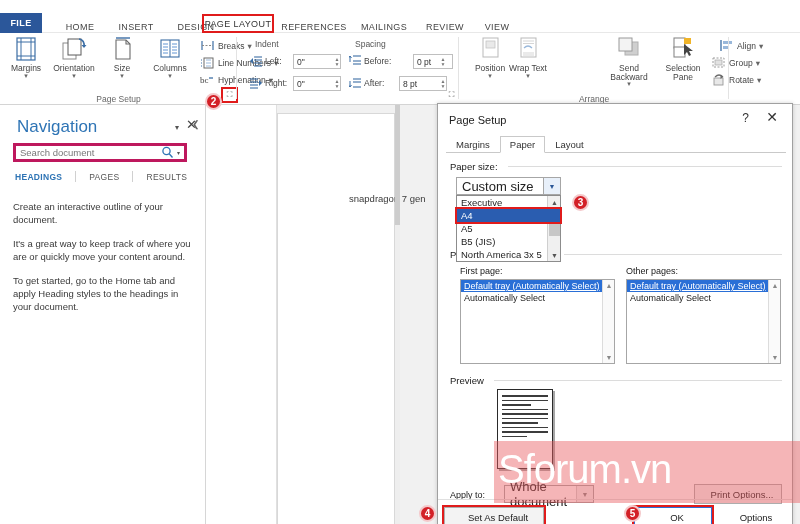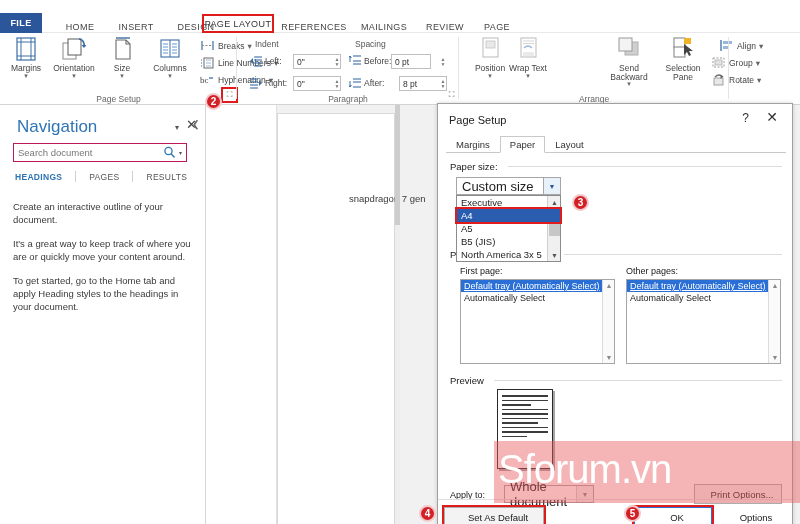--- a/index.html
+++ b/index.html
@@ -87,21 +87,21 @@
     background: #fff; border-right: 1px solid #d6d6d6;
   }
   .nav-title {
     position: absolute; left: 10px; top: 12px;
     font-size: 17px; color: #2e74b5; font-weight: normal;
   }
   .nav-caret { position: absolute; right: 26px; top: 18px; font-size: 8px; color: #555; }
   .nav-close { position: absolute; right: 8px; top: 14px; font-size: 13px; color: #444; line-height: 12px; }
   .nav-search {
     position: absolute; left: 6px; top: 38px; width: 174px; height: 19px;
-    border: 1px solid #be185d; background: #fff; display: flex; align-items: center;
+    border: 3px solid #be185d; background: #fff; display: flex; align-items: center;
   }
   .nav-search input {
     border: 0; outline: 0; background: transparent; width: 138px; height: 17px;
     padding-left: 4px; font-family: "Liberation Sans", sans-serif;
     font-size: 9.5px; color: #555;
   }
   .nav-search input::placeholder { color: #777; }
   .nav-tabs { position: absolute; left: 8px; top: 66px; display: flex; align-items: center; }
   .nav-tab { font-size: 8.5px; letter-spacing: .3px; color: #555; }
   .nav-tab.active { color: #2e74b5; font-weight: bold; }
@@ -249,21 +249,21 @@
 
   <div class="tabbar">
     <div class="tab-file">FILE</div>
     <div class="tab" style="left:56px;width:48px">HOME</div>
     <div class="tab" style="left:112px;width:48px">INSERT</div>
     <div class="tab" style="left:170px;width:52px">DESIGN</div>
     <div class="tab sel" style="left:202px;width:72px;top:1px;height:19px">PAGE LAYOUT</div>
     <div class="tab" style="left:279px;width:70px">REFERENCES</div>
     <div class="tab" style="left:353px;width:62px">MAILINGS</div>
     <div class="tab" style="left:419px;width:52px">REVIEW</div>
-    <div class="tab" style="left:475px;width:44px">PAGE</div>
+    <div class="tab" style="left:475px;width:44px">VIEW</div>
   </div>
 
   <div class="ribbon">
 
     <div class="grp" style="left:0;width:237px">
 
       <div class="bigbtn" style="left:3px">
         <span>
           <svg class="icon-svg" width="26" height="26" viewBox="0 0 26 26">
             <rect x="4" y="2" width="18" height="22" fill="#fff" stroke="#3c6ea5" stroke-width="1.2"></rect>
@@ -419,21 +419,21 @@
         <svg class="icon-svg" width="13" height="12" viewBox="0 0 13 12">
           <g stroke="#3c6ea5" stroke-width="1.1">
               <line x1="4" y1="1" x2="12" y2="1"></line>
               <line x1="4" y1="6" x2="12" y2="6"></line>
               <line x1="4" y1="9" x2="12" y2="9"></line>
             </g>
           <path d="M1 7 l0 -6 M1 1 l-1.5 2 M1 1 l1.5 2" stroke="#3c6ea5" stroke-width="1" fill="none"></path>
         </svg>
       </div>
       <div class="fieldlbl" style="left:127px;top:23px">Before:</div>
-      <div class="spin" style="left:154px;top:21px;width:40px">
+      <div class="spin" style="left:176px;top:21px;width:40px">
         <input value="0 pt" style="">
       </div>
       <div class="spinarrows" style="left:202px;top:21px">
           <span>▲</span>
           <span>▼</span>
         </div>
 
       <div style="position:absolute;left:112px;top:44px">
         <svg class="icon-svg" width="13" height="12" viewBox="0 0 13 12">
           <g stroke="#3c6ea5" stroke-width="1.1">
@@ -446,21 +446,20 @@
       </div>
       <div class="fieldlbl" style="left:127px;top:45px">After:</div>
       <div class="spin" style="left:162px;top:43px;width:48px">
         <input value="8 pt" style="">
       </div>
       <div class="spinarrows" style="left:202px;top:43px">
           <span>▲</span>
           <span>▼</span>
         </div>
 
-      <div class="grp-label">Paragraph</div>
       <div class="dlglaunch" style="left:208px;top:56px">⛶</div>
       <div class="grp-sep" style="left:221px"></div>
     </div>
 
     <div class="grp" style="left:459px;width:270px">
 
       <div class="bigbtn" style="left:8px">
         <span>
           <svg class="icon-svg" width="24" height="26" viewBox="0 0 24 26">
             <rect x="5" y="2" width="15" height="19" fill="#fff" stroke="#b9b9b9" stroke-width="1"></rect>

